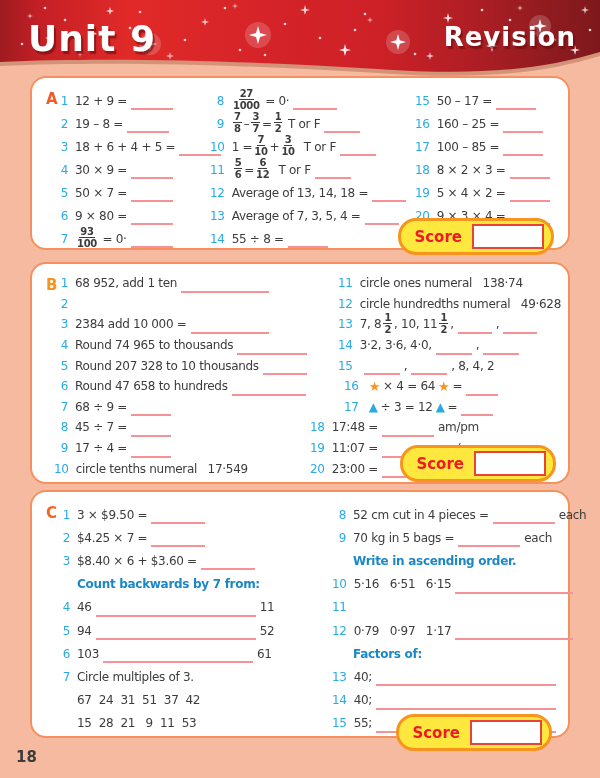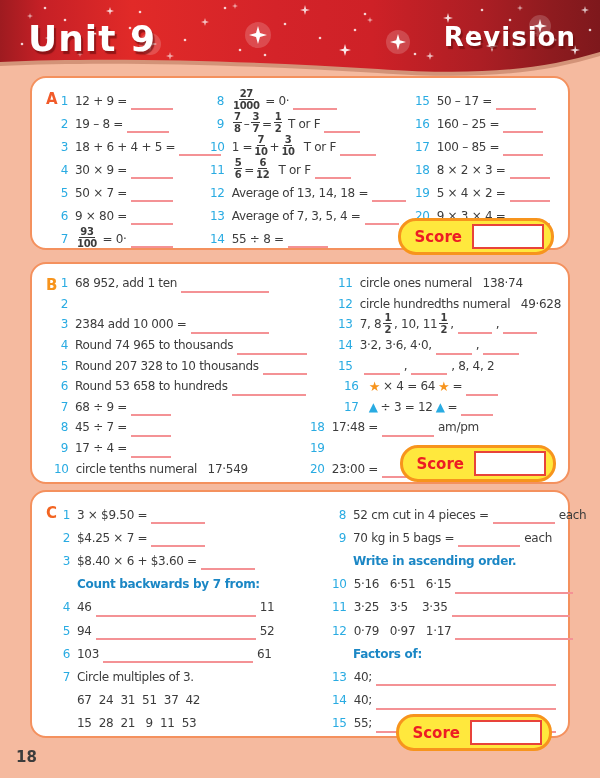--- a/index.html
+++ b/index.html
@@ -376,21 +376,21 @@
         <div class="row">
           <span class="num">5</span>
           <span class="parts">
             <span class="t">Round 207 328 to 10 thousands</span>
             <span class="blank" style="width: 44px;"></span>
           </span>
         </div>
         <div class="row">
           <span class="num">6</span>
           <span class="parts">
-            <span class="t">Round 53 658 to hundreds</span>
+            <span class="t">Round 47 658 to hundreds</span>
             <span class="blank" style="width: 74px;"></span>
           </span>
         </div>
         <div class="row">
           <span class="num">7</span>
           <span class="parts">
             <span class="t">68 ÷ 9 =</span>
             <span class="blank" style="width: 40px;"></span>
           </span>
         </div>
@@ -488,20 +488,25 @@
         <div class="row">
           <span class="num">18</span>
           <span class="parts">
             <span class="t">17:48 =</span>
             <span class="blank" style="width: 52px;"></span>
             <span class="t">am/pm</span>
           </span>
         </div>
         <div class="row">
           <span class="num">19</span>
+          <span class="parts">
+            <span class="t">11:07 =</span>
+            <span class="blank" style="width: 52px;"></span>
+            <span class="t">am/pm</span>
+          </span>
         </div>
         <div class="row">
           <span class="num">20</span>
           <span class="parts">
             <span class="t">23:00 =</span>
             <span class="blank" style="width: 52px;"></span>
             <span class="t">am/pm</span>
           </span>
         </div>
       </div>
@@ -611,24 +616,20 @@
         </div>
         <div class="row">
           <span class="num">10</span>
           <span class="parts">
             <span class="t">5·16   6·51   6·15</span>
             <span class="blank" style="width: 118px;"></span>
           </span>
         </div>
         <div class="row">
           <span class="num">11</span>
-          <span class="parts">
-            <span class="t">3·25   3·5    3·35</span>
-            <span class="blank" style="width: 118px;"></span>
-          </span>
         </div>
         <div class="row">
           <span class="num">12</span>
           <span class="parts">
             <span class="t">0·79   0·97   1·17</span>
             <span class="blank" style="width: 118px;"></span>
           </span>
         </div>
         <div class="row">
           <span class="num"></span>

